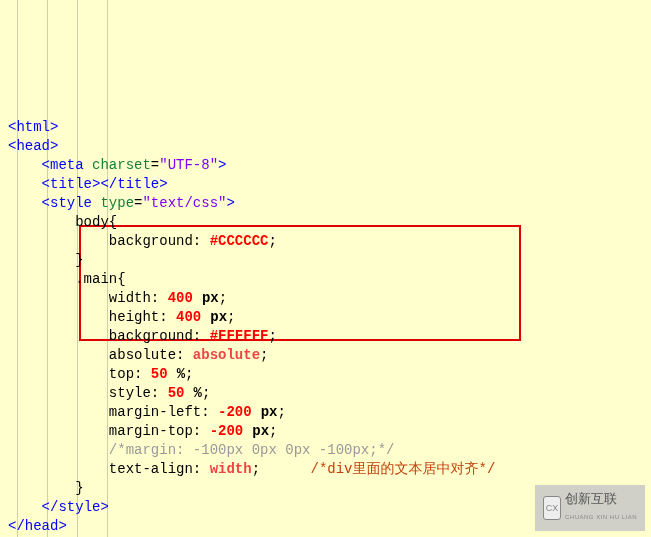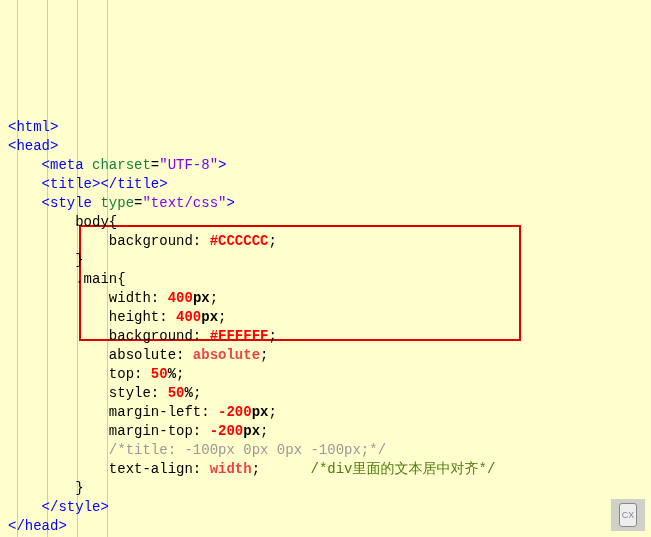--- a/index.html
+++ b/index.html
@@ -34,28 +34,28 @@
   z-index: 2;
 }
 .t-tag { color: #0000FF; }
 .t-bracket { color: #0000FF; }
 .t-attr { color: #15803d; }
 .t-val { color: #8000FF; }
 .t-eq { color: #000000; }
 .t-prop { color: #000000; }
 .t-cssval { color: #ef4444; font-weight: bold; }
 .t-num { color: #FF0000; font-weight: bold; }
-.t-unit { color: #000000; font-weight: bold; }
+.t-unit { color: #000000; font-weight: bold; padding-left: 9px; }
 .t-colon { color: #000000; }
 .t-semicolon { color: #000000; }
 .t-brace { color: #000000; }
 .t-sel { color: #000000; }
 .t-hex { color: #FF0000; font-weight: bold; }
 .t-comment { color: #999999; }
-.t-comment2 { color: #4d7c0f; margin-top: 6px; }
+.t-comment2 { color: #c2410c; margin-top: 6px; }
 .red-box {
   position: absolute;
   border: 2px solid #E00000;
   z-index: 1;
   left: 79px;
   top: 225px;
   width: 442px;
   height: 116px;
 }
 .watermark {
@@ -104,28 +104,32 @@
         <span class="t-brace">}</span>
         <span class="t-sel">.main</span><span class="t-brace">{</span>
             <span class="t-prop">width</span><span class="t-colon">:</span> <span class="t-num">400</span><span class="t-unit">px</span><span class="t-semicolon">;</span>
             <span class="t-prop">height</span><span class="t-colon">:</span> <span class="t-num">400</span><span class="t-unit">px</span><span class="t-semicolon">;</span>
             <span class="t-prop">background</span><span class="t-colon">:</span> <span class="t-hex">#FFFFFF</span><span class="t-semicolon">;</span>
             <span class="t-prop">absolute</span><span class="t-colon">:</span> <span class="t-cssval">absolute</span><span class="t-semicolon">;</span>
             <span class="t-prop">top</span><span class="t-colon">:</span> <span class="t-num">50</span><span class="t-unit">%</span><span class="t-semicolon">;</span>
             <span class="t-prop">style</span><span class="t-colon">:</span> <span class="t-num">50</span><span class="t-unit">%</span><span class="t-semicolon">;</span>
             <span class="t-prop">margin-left</span><span class="t-colon">:</span> <span class="t-num">-200</span><span class="t-unit">px</span><span class="t-semicolon">;</span>
             <span class="t-prop">margin-top</span><span class="t-colon">:</span> <span class="t-num">-200</span><span class="t-unit">px</span><span class="t-semicolon">;</span>
-            <span class="t-comment">/*title: -100px 0px 0px -100px;*/</span>
+            <span class="t-comment">/*margin: -100px 0px 0px -100px;*/</span>
             <span class="t-prop">text-align</span><span class="t-colon">:</span> <span class="t-cssval">width</span><span class="t-semicolon">;</span>      <span class="t-comment2">/*div里面的文本居中对齐*/</span>
         <span class="t-brace">}</span>
     <span class="t-bracket">&lt;/</span><span class="t-tag">style</span><span class="t-bracket">&gt;</span>
 <span class="t-bracket">&lt;/</span><span class="t-tag">head</span><span class="t-bracket">&gt;</span>
 
      
         
     
 
 </div>
 </div>
 
 <div class="watermark">
   <div class="watermark-logo">CX</div>
+  <div>
+    <div style="font-size:13px;color:#555;">创新互联</div>
+    <div style="font-size:6px;color:#888;letter-spacing:0.5px;">CHUANG XIN HU LIAN</div>
+  </div>
 </div>
 
 </body></html>

